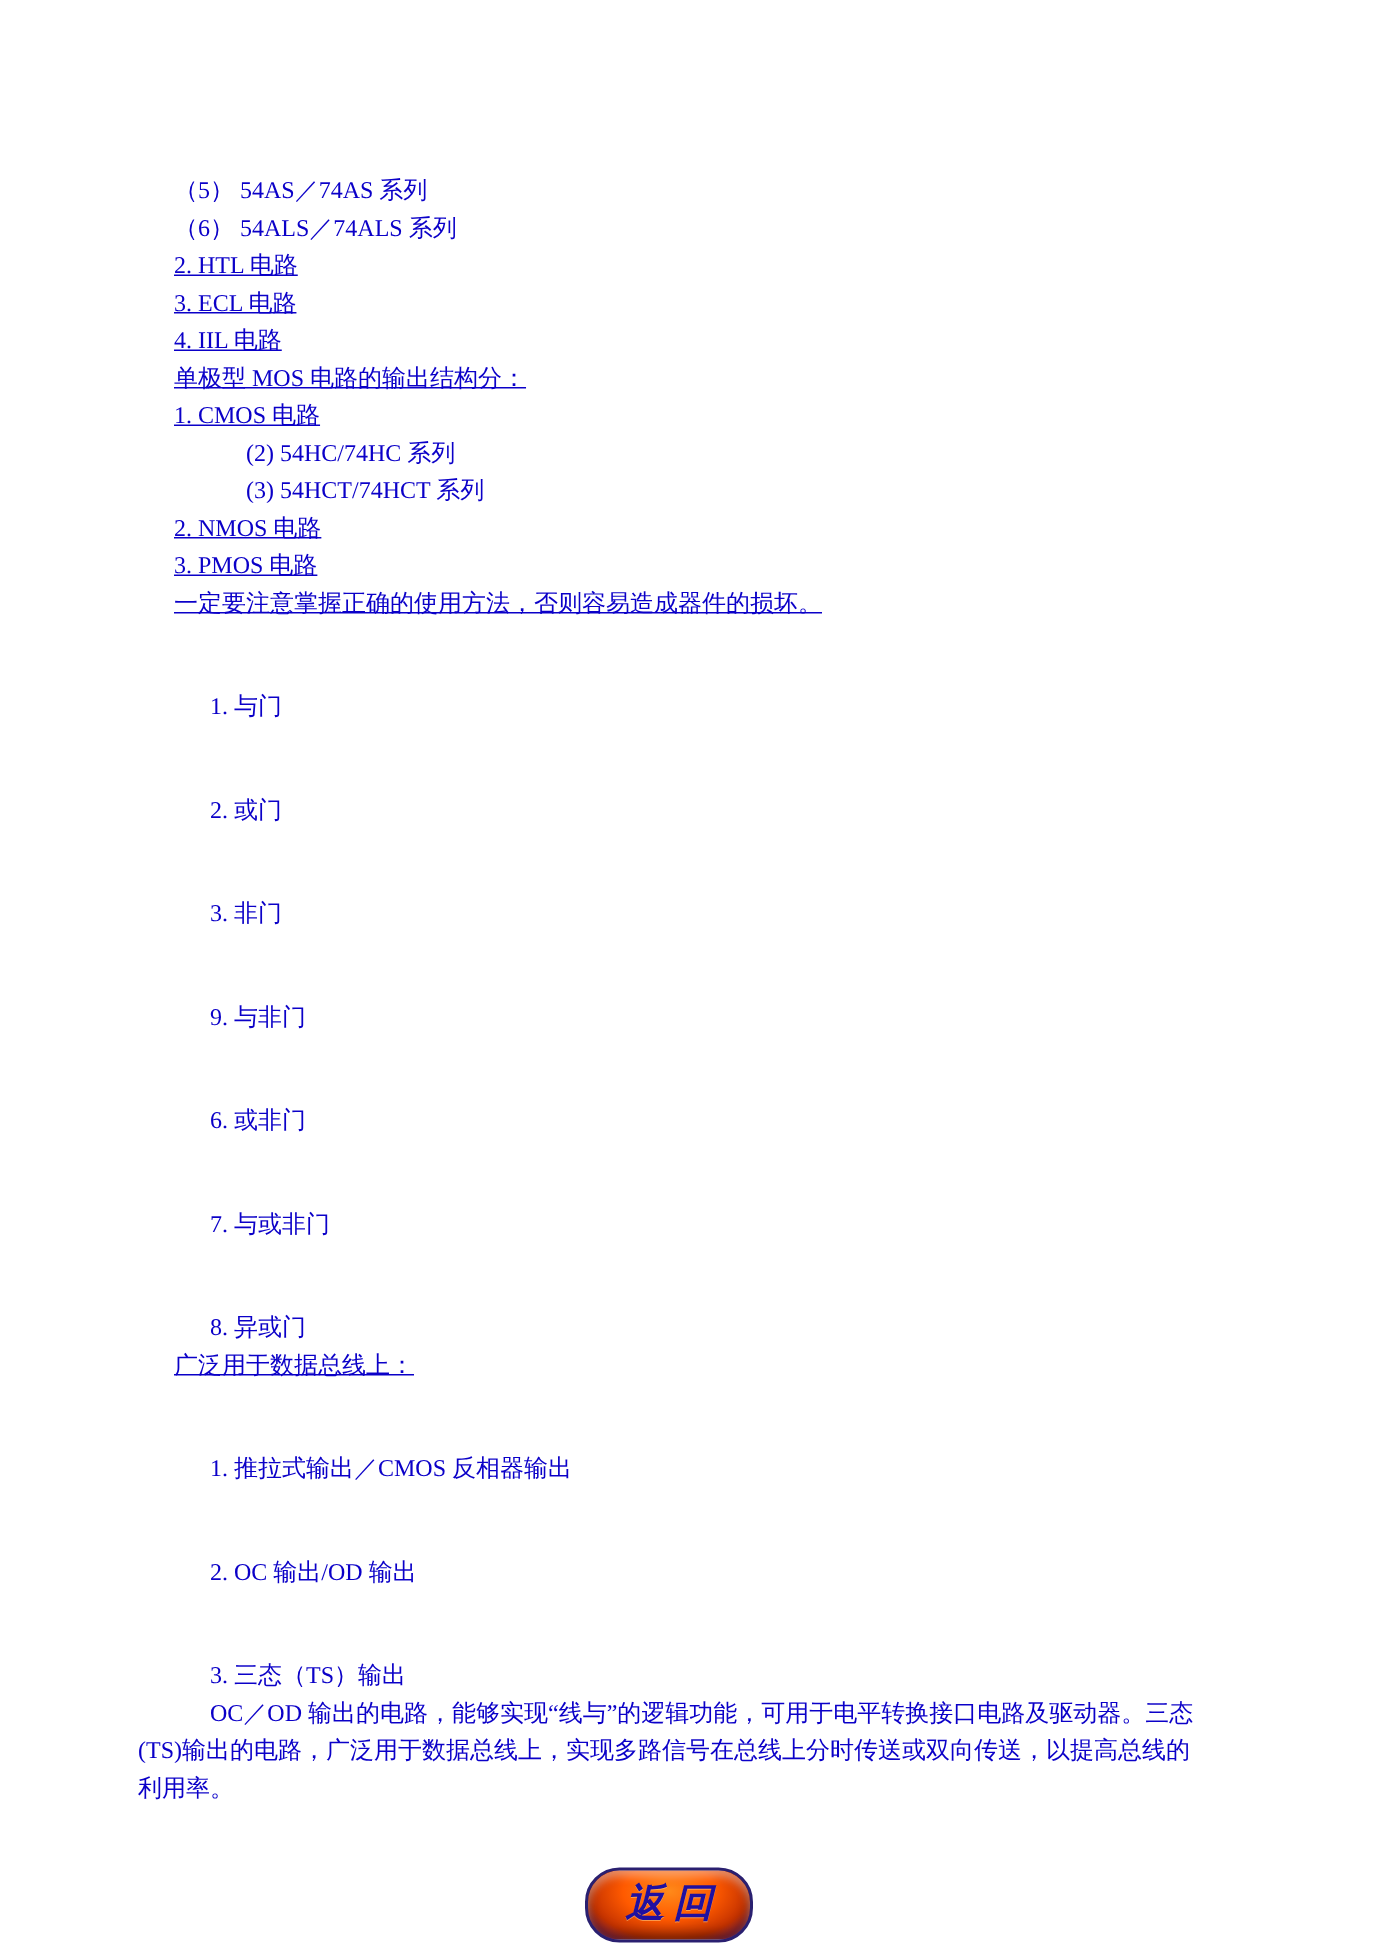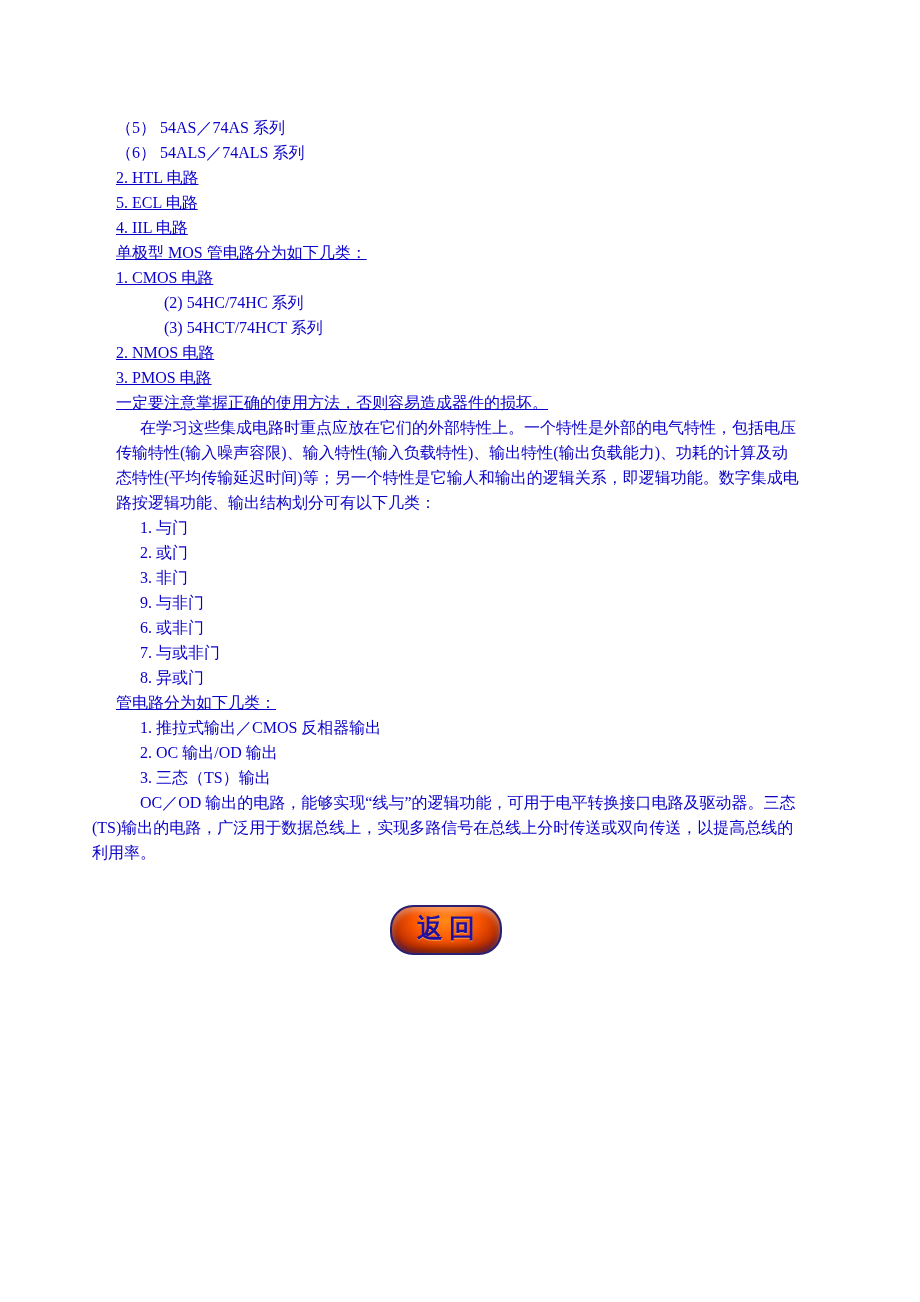--- a/index.html
+++ b/index.html
@@ -11,21 +11,21 @@
   }
   .page {
     padding: 115px 120px 60px 92px;
     color: #0b00c8;
     font-size: 16px;
     line-height: 25px;
   }
   .p-indent-1 { padding-left: 24px; text-indent: 0; }
   .p-indent-2 { padding-left: 24px; text-indent: 0; text-decoration: underline; }
   .p-indent-3 { padding-left: 72px; text-indent: 0; }
-  .p-indent-num { padding-left: 48px; text-indent: 0; }
+  .p-indent-num { padding-left: 48px; text-indent: 0; margin-top: 44px; }
   .p-body    { text-indent: 48px; }
   .p-body-first { padding-left: 24px; text-indent: 24px; }
   .button-wrap {
     text-align: center;
     padding-top: 40px;
   }
   .return-btn {
     display: inline-block;
     width: 108px;
     height: 46px;
@@ -41,51 +41,51 @@
     text-align: center;
     letter-spacing: 6px;
     user-select: none;
     cursor: pointer;
     position: relative;
   }
   .return-btn span {
     position: relative;
     left: 3px;
     text-shadow: 0 1px 0 rgba(255,220,150,0.5);
+    font-style: italic;
   }
 </style>
 </head>
 <body>
 
 <div class="page">
 
   <div class="p-indent-1">（5）      54AS／74AS 系列</div>
   <div class="p-indent-1">（6）      54ALS／74ALS 系列</div>
   <div class="p-indent-2">2.  HTL 电路</div>
-  <div class="p-indent-2">5.  ECL 电路</div>
+  <div class="p-indent-2">3.  ECL 电路</div>
   <div class="p-indent-2">4.  IIL 电路</div>
-  <div class="p-indent-2">单极型 MOS 管电路分为如下几类：</div>
+  <div class="p-indent-2">单极型 MOS 电路的输出结构分：</div>
   <div class="p-indent-2">1.  CMOS 电路</div>
   <div class="p-indent-3">(2)   54HC/74HC 系列</div>
   <div class="p-indent-3">(3)   54HCT/74HCT 系列</div>
   <div class="p-indent-2">2.  NMOS 电路</div>
   <div class="p-indent-2">3.  PMOS 电路</div>
   <div class="p-indent-2">一定要注意掌握正确的使用方法，否则容易造成器件的损坏。</div>
 
-  <div class="p-body-first">在学习这些集成电路时重点应放在它们的外部特性上。一个特性是外部的电气特性，包括电压传输特性(输入噪声容限)、输入特性(输入负载特性)、输出特性(输出负载能力)、功耗的计算及动态特性(平均传输延迟时间)等；另一个特性是它输人和输出的逻辑关系，即逻辑功能。数字集成电路按逻辑功能、输出结构划分可有以下几类：</div>
 
   <div class="p-indent-num">1.  与门</div>
   <div class="p-indent-num">2.  或门</div>
   <div class="p-indent-num">3.  非门</div>
   <div class="p-indent-num">9.  与非门</div>
   <div class="p-indent-num">6.  或非门</div>
   <div class="p-indent-num">7.  与或非门</div>
   <div class="p-indent-num">8.  异或门</div>
 
-  <div class="p-indent-2">管电路分为如下几类：</div>
+  <div class="p-indent-2">广泛用于数据总线上：</div>
 
   <div class="p-indent-num">1.  推拉式输出／CMOS 反相器输出</div>
   <div class="p-indent-num">2.  OC 输出/OD 输出</div>
   <div class="p-indent-num">3.  三态（TS）输出</div>
 
   <div class="p-body"> OC／OD 输出的电路，能够实现“线与”的逻辑功能，可用于电平转换接口电路及驱动器。三态(TS)输出的电路，广泛用于数据总线上，实现多路信号在总线上分时传送或双向传送，以提高总线的利用率。</div>
 
   <div class="button-wrap">
     <div class="return-btn">
       <span>返回</span>

